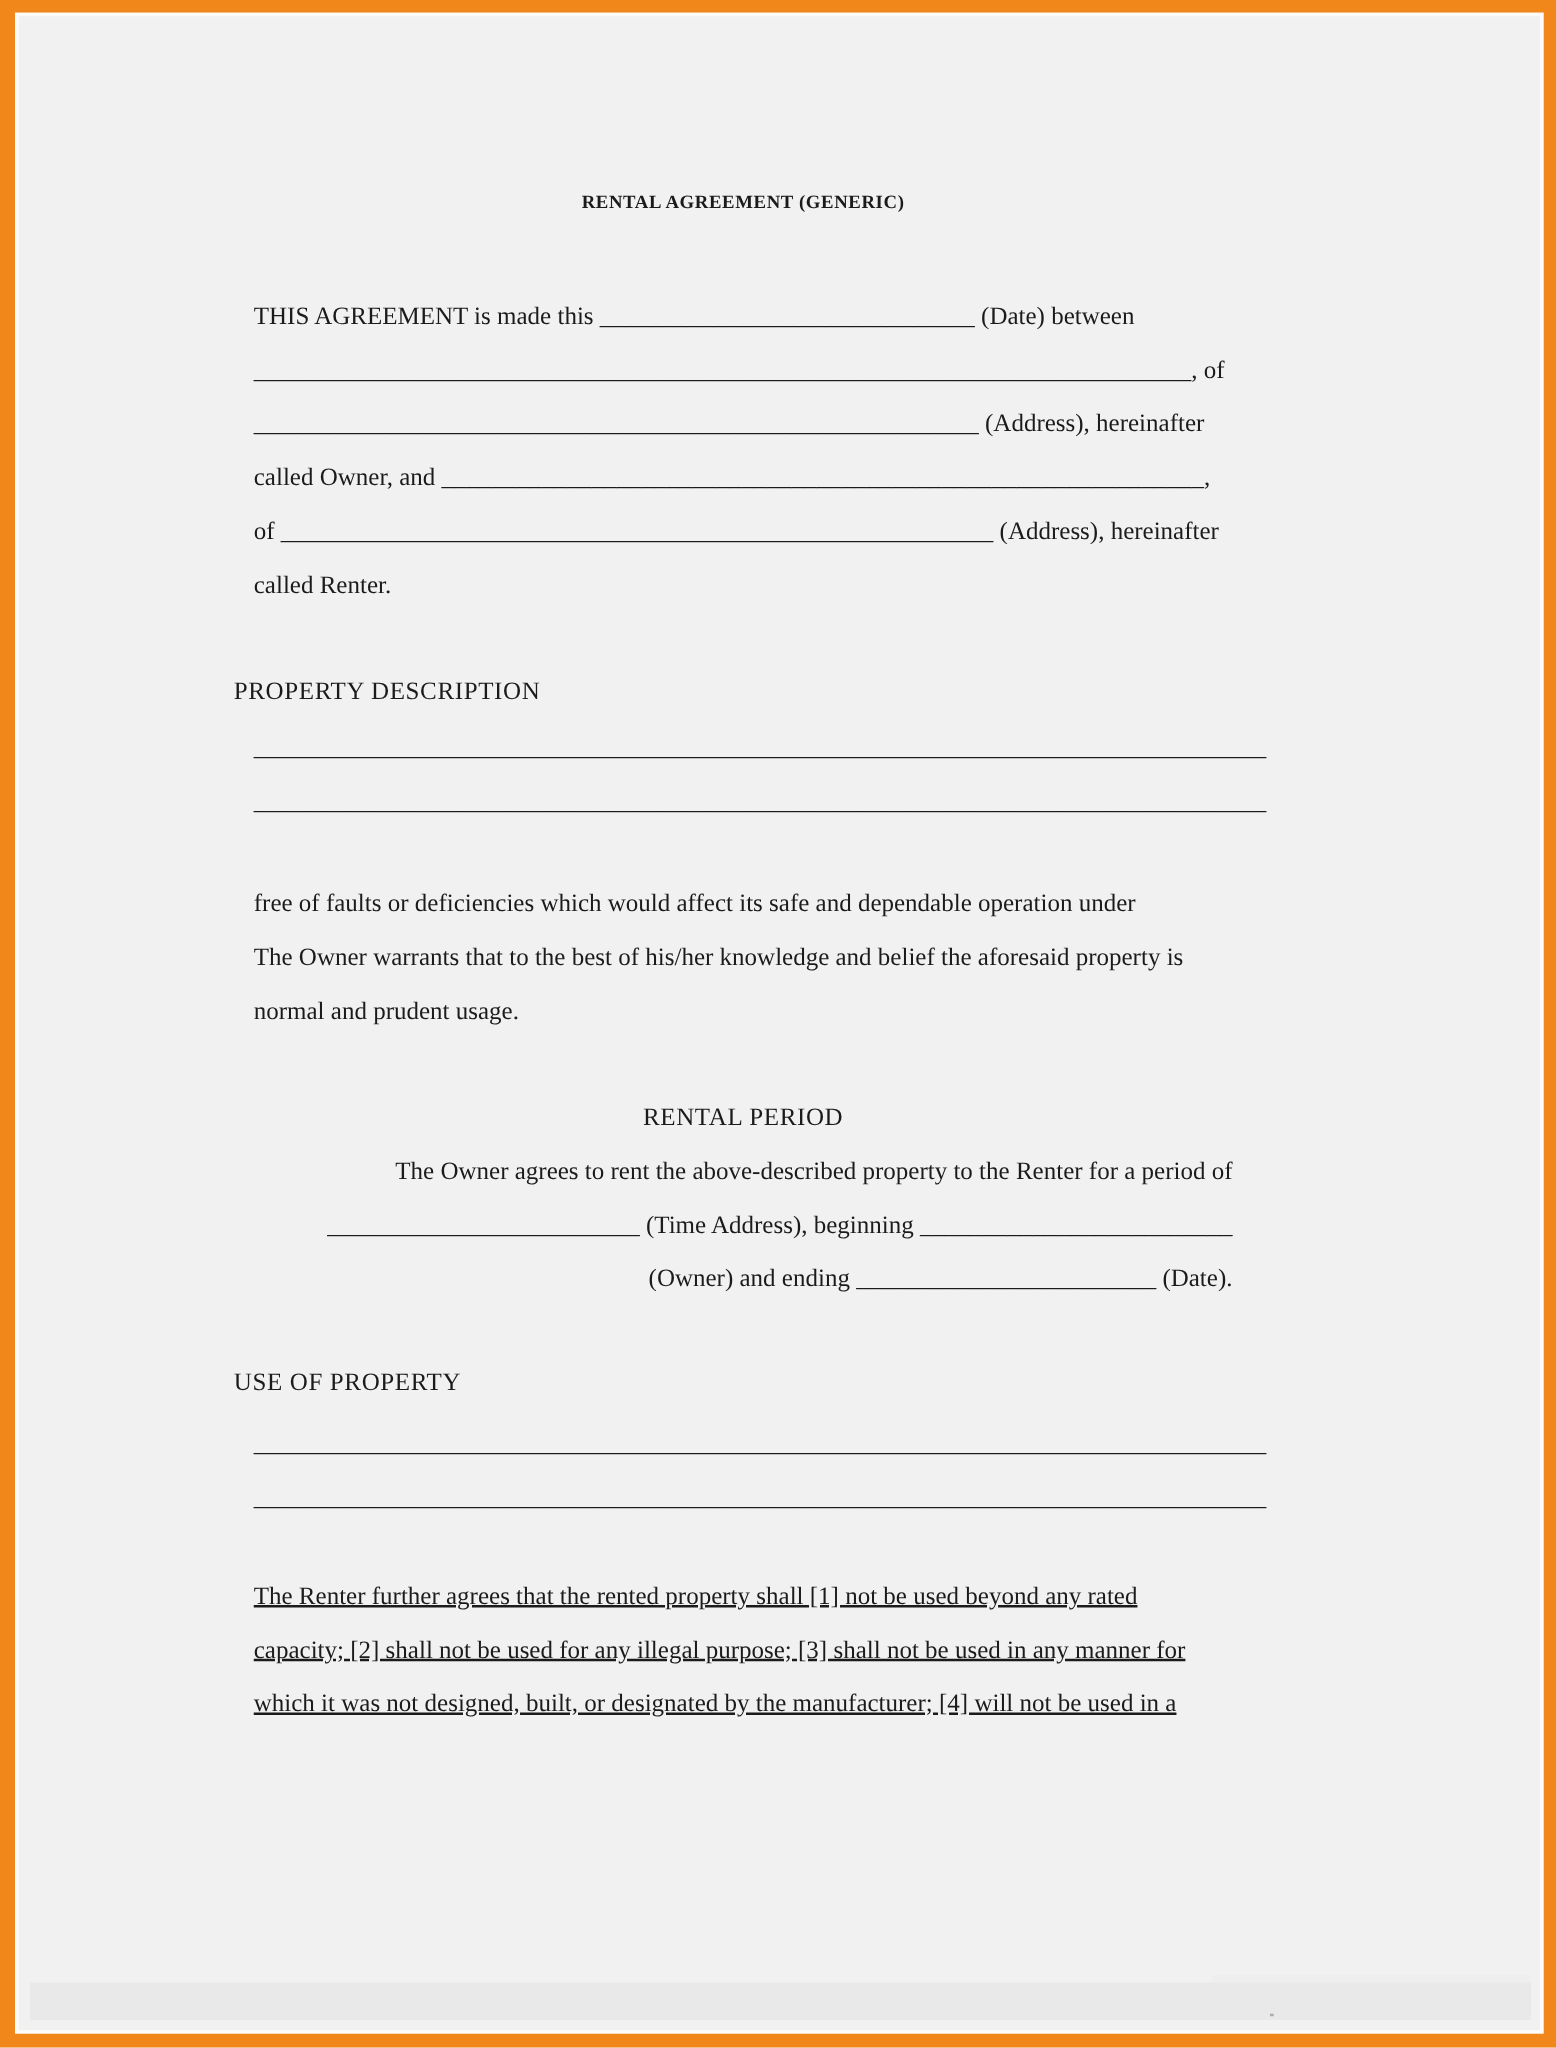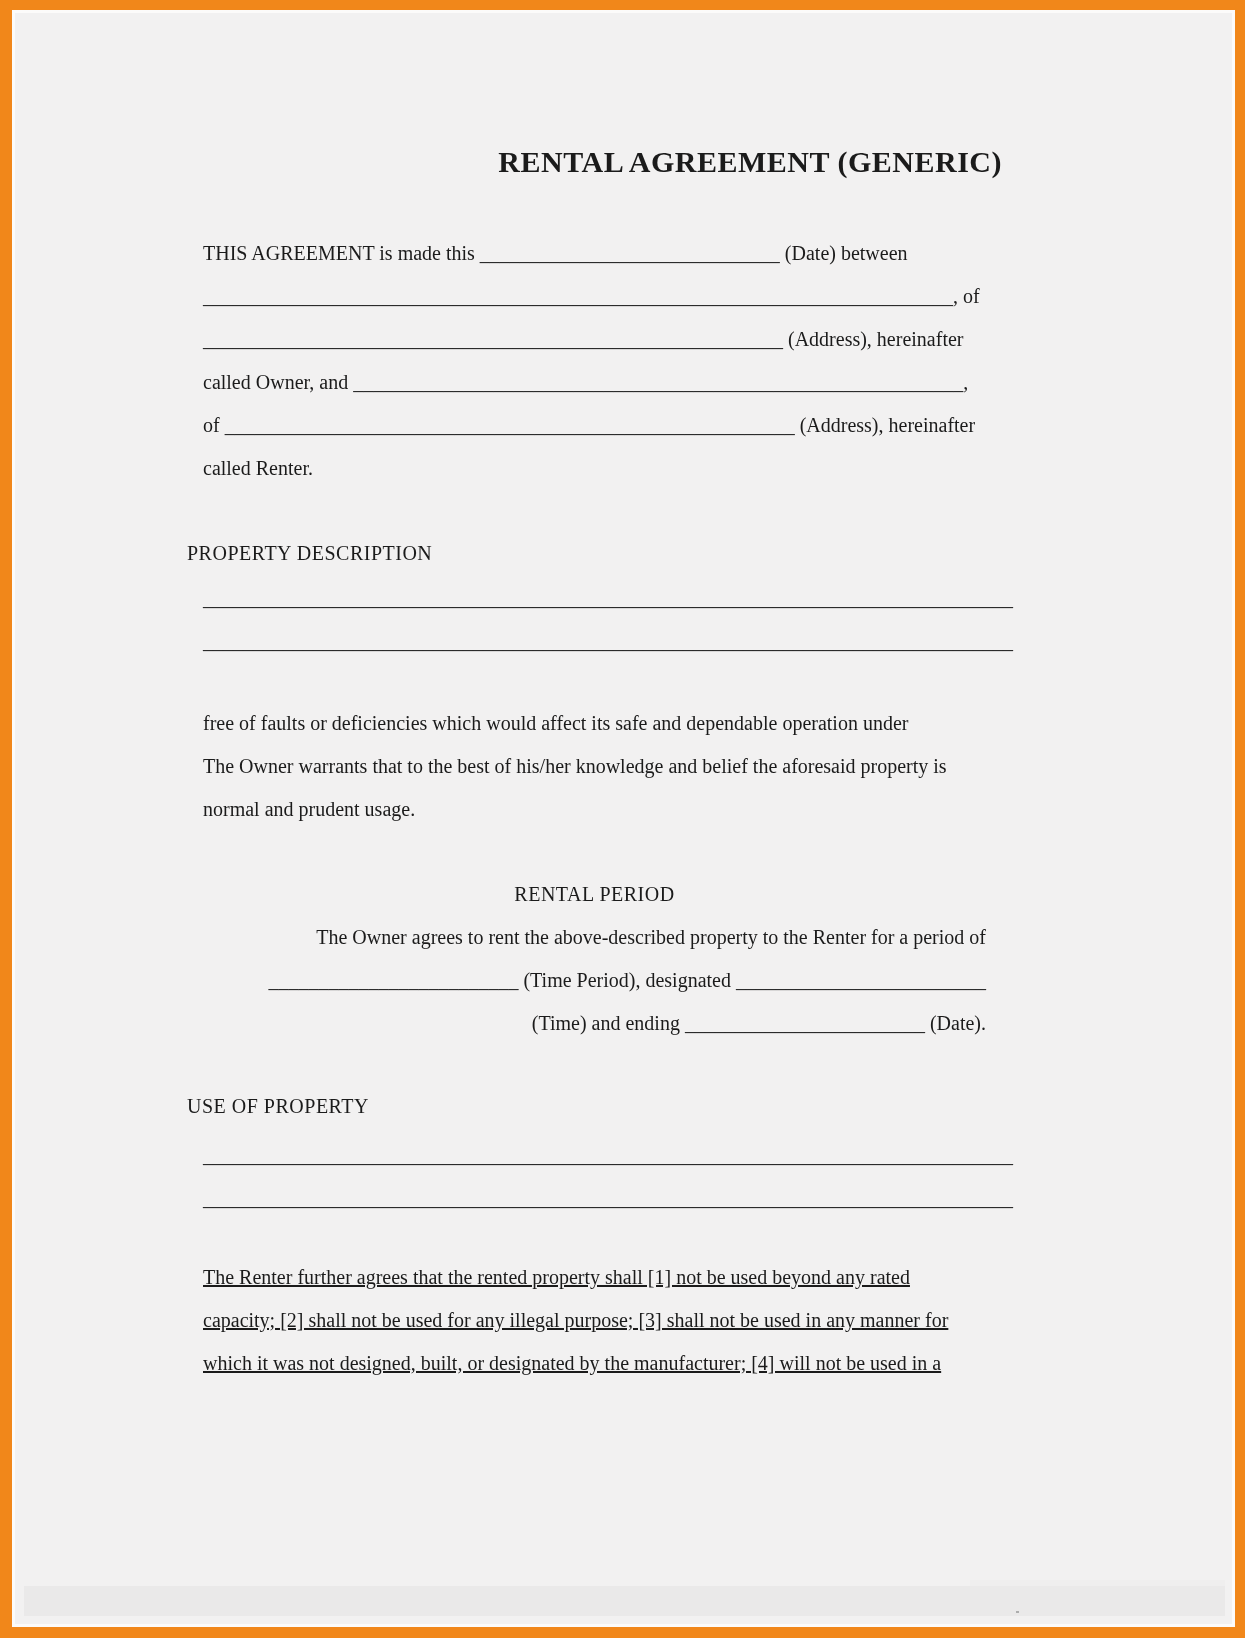--- a/index.html
+++ b/index.html
@@ -28,22 +28,22 @@
   .scan-dot {
     position: absolute; left: 1004px; bottom: 14px;
     width: 3px; height: 2px; background: #ADADAD;
   }
   .doc {
     position: absolute; left: 175px; top: 0; width: 815px;
     color: #1B1B1B; font-size: 20px;
   }
   .title {
     margin: 138px 0 0 0;
-    font-size: 30px; font-weight: bold;
-    line-height: 28px; text-align: right;
+    font-size: 15px; font-weight: bold;
+    line-height: 28px; text-align: center;
     letter-spacing: 0.5px;
   }
   .para { margin: 16px; }
   .line { line-height: 43px; height: 43px; white-space: nowrap; }
   .heading { line-height: 43px; height: 43px; letter-spacing: 0.5px; white-space: nowrap; }
 
   .intro            { margin-top: 56px; }
   .h-property       { margin-top: 42px; }
   .blanks-property  { margin-top: 2px; }
   .warranty         { margin-top: 39px; }
@@ -80,22 +80,22 @@
     <div class="para warranty">
       <div class="line">free of faults or deficiencies which would affect its safe and dependable operation under</div>
       <div class="line">The Owner warrants that to the best of his/her knowledge and belief the aforesaid property is</div>
       <div class="line">normal and prudent usage.</div>
     </div>
 
     <div class="heading h-rental">RENTAL PERIOD</div>
 
     <div class="para rental">
       <div class="line">The Owner agrees to rent the above-described property to the Renter for a period of</div>
-      <div class="line">_________________________ (Time Period), designated _________________________</div>
-      <div class="line">(Time) and ending ________________________ (Date).</div>
+      <div class="line">_________________________ (Time Address), beginning _________________________</div>
+      <div class="line">(Owner) and ending ________________________ (Date).</div>
     </div>
 
     <div class="heading h-use">USE OF PROPERTY</div>
 
     <div class="para blanks-use">
       <div class="line">_________________________________________________________________________________</div>
       <div class="line">_________________________________________________________________________________</div>
     </div>
 
     <div class="para renter-terms">

